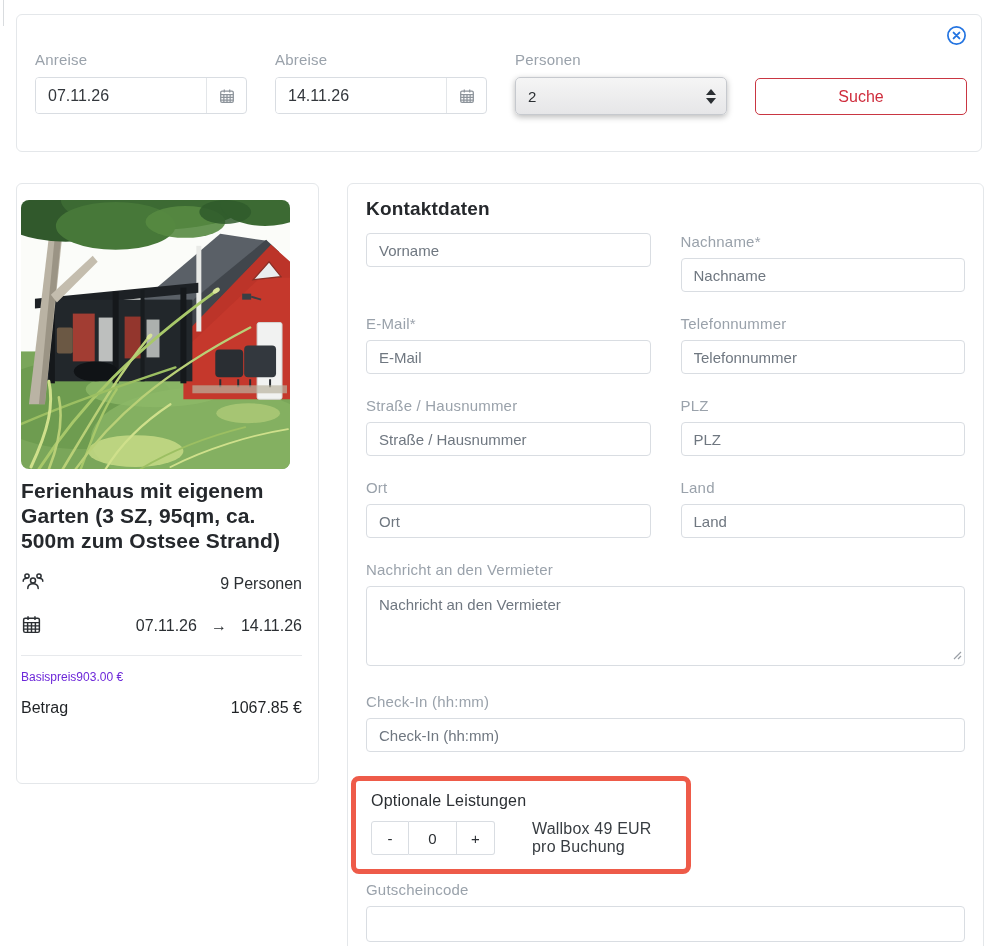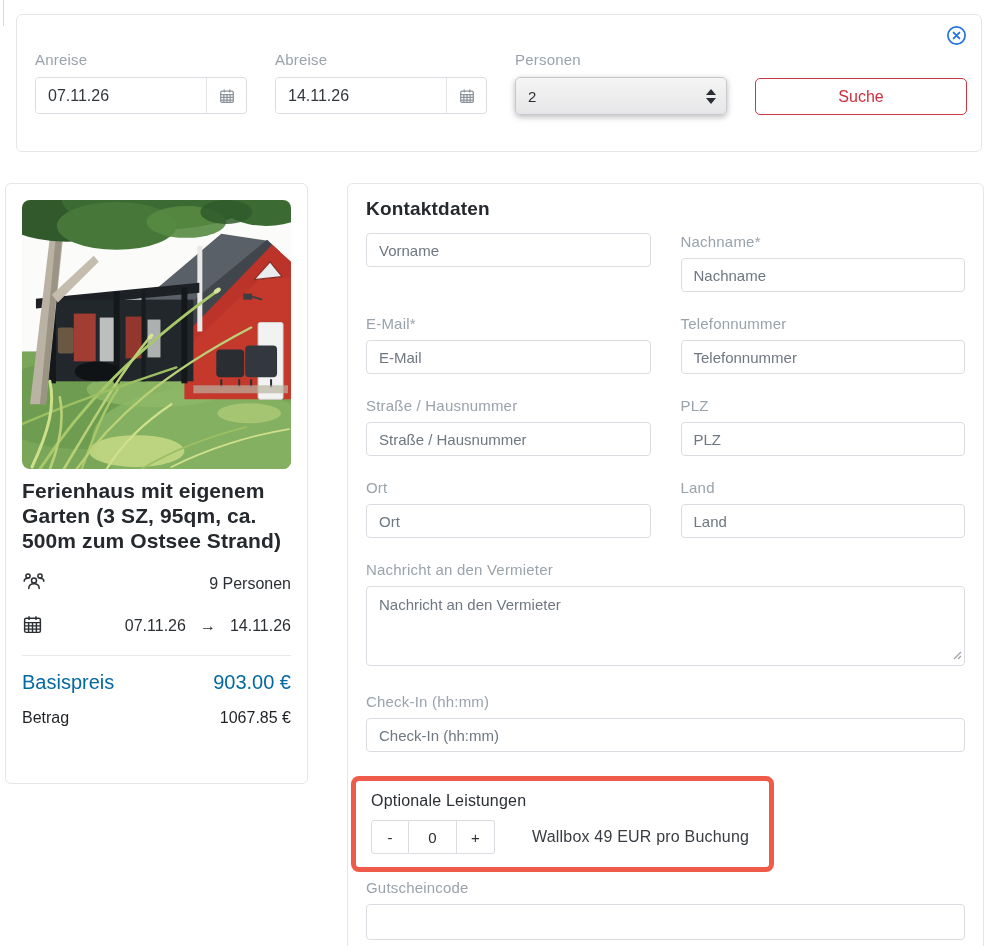--- a/index.html
+++ b/index.html
@@ -27,45 +27,45 @@
   .select .val { flex:1; font-size:15px; color:#2b2f33; }
   .sel-arrows { display:flex; flex-direction:column; gap:3px; }
   .sel-arrows i { display:block; width:0; height:0; border-left:5px solid transparent; border-right:5px solid transparent; }
   .sel-arrows .up { border-bottom:6px solid #2b2f33; }
   .sel-arrows .dn { border-top:6px solid #2b2f33; }
   .suche-btn { width:212px; height:37px; border:1px solid #c93642; border-radius:5px; background:#fff;
     color:#cf2d3d; font-size:16px; display:flex; align-items:center; justify-content:center; cursor:pointer;
     font-family:"Liberation Sans", sans-serif; }
 
   
-  .property-card { left:5px; top:183px; width:303px; height:601px; padding:16px 16px 0 16px; }
+  .property-card { left:16px; top:183px; width:303px; height:601px; padding:16px 16px 0 4px; }
   .photo { width:269px; height:269px; border-radius:8px; overflow:hidden; display:block; }
   .prop-title { margin-top:9px; font-size:21px; font-weight:bold; color:#25282c; line-height:1.2; letter-spacing:.1px; }
   .meta-row { display:flex; justify-content:space-between; align-items:center; margin-top:17px; }
   .meta-right { font-size:16px; color:#2b2f33; }
   .dates-right { display:flex; align-items:center; gap:14px; font-size:16px; color:#2b2f33; }
   .divider { height:1px; background:#e7e9ec; margin:16px 0 15px 0; }
-  .price-row { display:flex; justify-content:space-between; font-size:20px; color:#0369a1; margin-bottom:7px; line-height:1.15; }
+  .price-row { display:flex; font-size:12px; color:#6d28d9; margin-bottom:7px; line-height:1.15; }
   .total-row { display:flex; justify-content:space-between; font-size:16px; font-weight:normal; color:#1f2225; margin-top:15px; }
 
   
   .contact-card { left:347px; top:183px; width:637px; height:800px; padding:14px 18px 0 18px; }
   .form-title { font-size:19px; font-weight:bold; color:#25282c; margin-bottom:13px; letter-spacing:.2px; }
   .form-grid { display:grid; grid-template-columns:1fr 1fr; column-gap:30px; }
   .field { margin-bottom:23px; }
   .field .flabel { margin-bottom:8px; }
   .tinput { width:100%; height:34px; border:1px solid #d9dde2; border-radius:4px; padding:0 12px; font-size:15px;
     color:#4c1d95; outline:none; background:#fff; font-family:"Liberation Sans", sans-serif; }
   input::placeholder, textarea::placeholder { color:#6f7780; opacity:1; }
   .ta-wrap { position:relative; }
   .tarea { width:100%; height:80px; border:1px solid #d9dde2; border-radius:4px; padding:9px 12px; font-size:15px;
     color:#565d64; outline:none; resize:none; font-family:"Liberation Sans", sans-serif; }
   .resize-handle { position:absolute; right:3px; bottom:5px; pointer-events:none; }
 
-  .optional-box { border:5px solid #ee5b49; border-radius:8px; margin-left:-15px; width:423px; margin-top:1px;
+  .optional-box { border:5px solid #ee5b49; border-radius:8px; margin-left:-15px; width:340px; margin-top:1px;
     padding:11px 10px 13px 10px; }
   .opt-title { font-size:16px; color:#2b2f33; margin-bottom:10px; padding-left:5px; letter-spacing:.2px; }
   .opt-row { display:flex; align-items:center; padding-left:5px; }
   .stepper { display:flex; }
   .step-cell { height:34px; border:1px solid #d9dde2; background:#fff; display:flex; align-items:center; justify-content:center;
     font-size:15px; color:#2b2f33; font-family:"Liberation Sans", sans-serif; }
   .step-cell + .step-cell { border-left:none; }
   .step-minus { width:38px; border-radius:3px 0 0 3px; cursor:pointer; }
   .step-val { width:48px; }
   .step-plus { width:38px; border-radius:0 3px 3px 0; cursor:pointer; }

